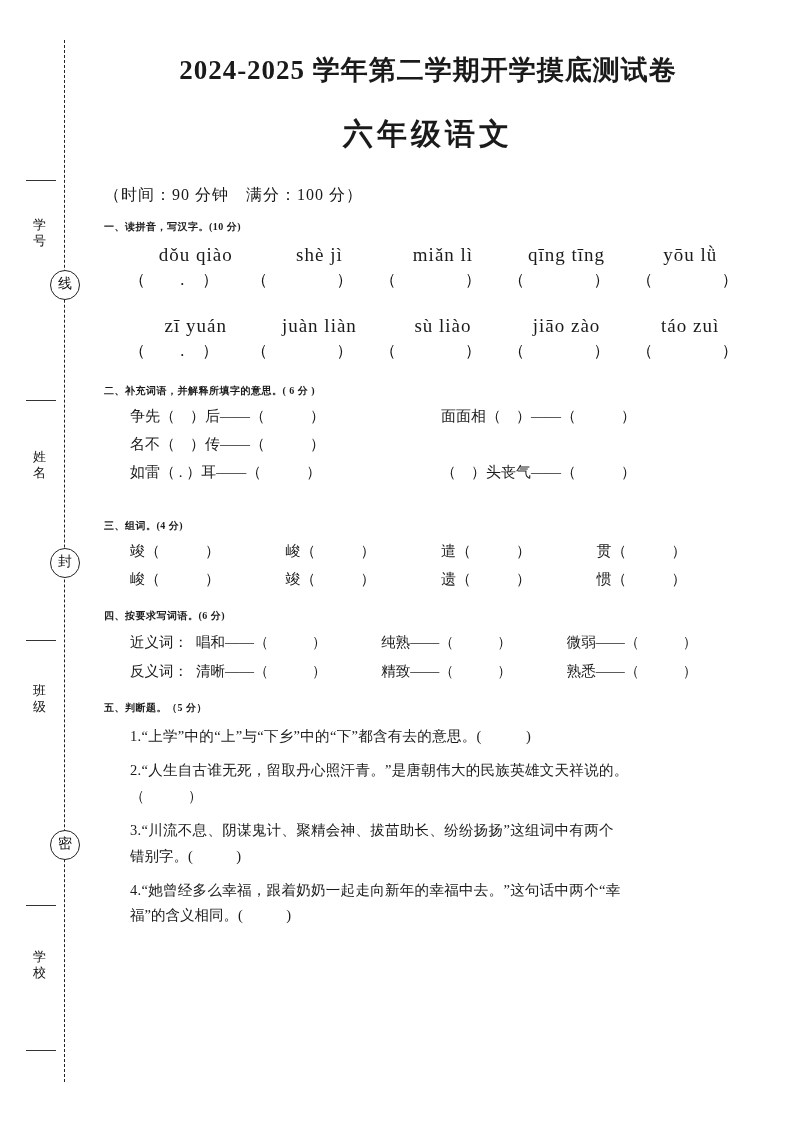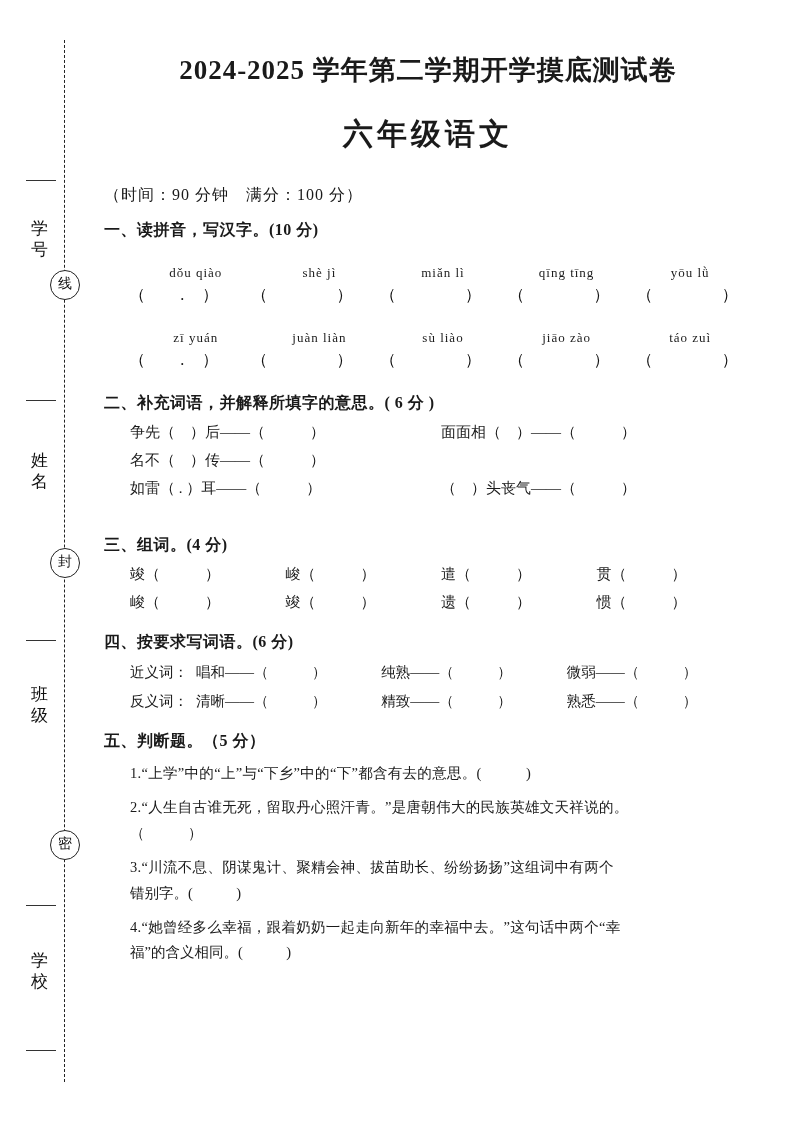--- a/index.html
+++ b/index.html
@@ -30,22 +30,22 @@
     top: 40px;
     width: 0;
     height: 1042px;
     border-left: 1.6px dashed #222;
   }
   .seal-label {
     position: absolute;
     left: 22px;
     width: 36px;
     text-align: center;
-    font-size: 17px;
-    font-family: Liberation Sans, sans-serif;
+    font-size: 13px;
+    font-family: Liberation Mono, monospace;
     letter-spacing: 1px;
     line-height: 1.25;
     color: #111;
   }
   .seal-label span { display: block; }
   .seal-xuehao { top: 218px; }
   .seal-xingming { top: 450px; }
   .seal-banji { top: 652px; margin-top: 32px; }
   .seal-xuexiao { top: 950px; }
 
@@ -102,31 +102,31 @@
     margin: 26px 0 0 0;
   }
   .doc-meta {
     text-align: left;
     font-size: 16px;
     margin: 30px 0 0 0;
     letter-spacing: 1px;
   }
 
   .section-title {
-    font-size: 16px;
+    font-size: 10px;
     font-weight: bold;
     margin: 14px 0 4px 0;
     letter-spacing: 0.5px;
   }
 
   
   .pinyin-row {
     display: flex;
-    font-size: 13px;
-    margin: 24px 0 0 0;
+    font-size: 19px;
+    margin: 10px 0 0 0;
     padding-left: 30px;
     box-sizing: border-box;
   }
   .pinyin-cell {
     flex: 1 1 0;
     text-align: center;
     letter-spacing: 1px;
     font-family: "Liberation Serif", serif;
   }
   .bracket-row {

